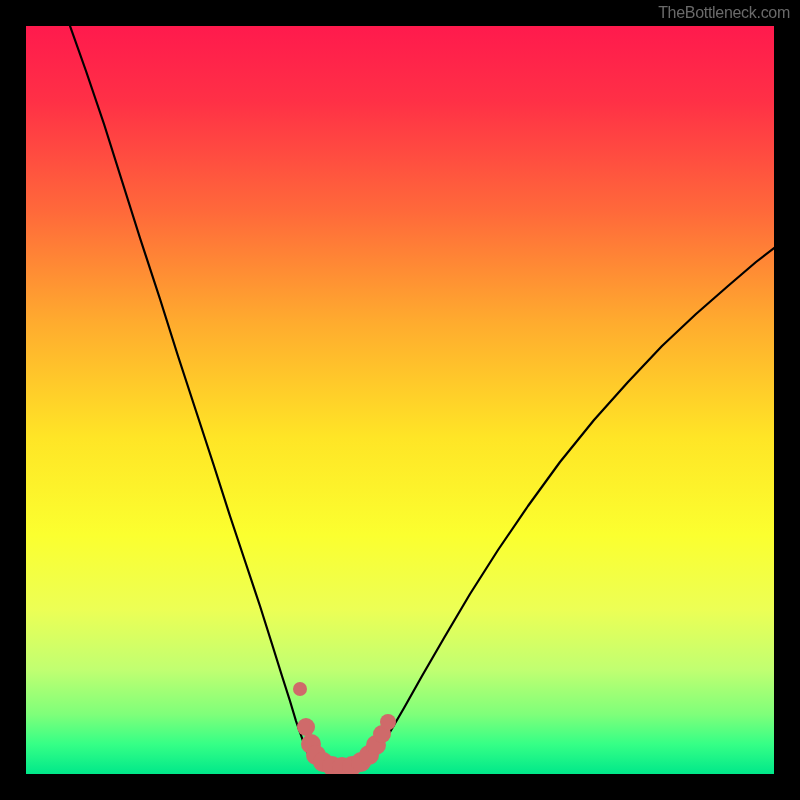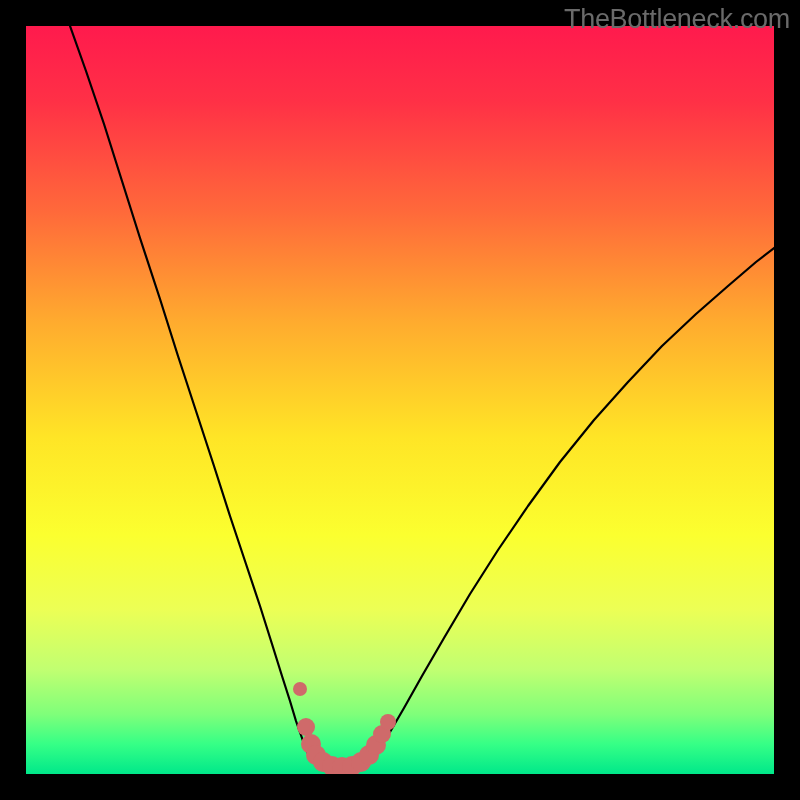--- a/index.html
+++ b/index.html
@@ -25,21 +25,21 @@
     left: 26px;
     width: 748px;
     height: 748px;
     overflow: hidden;
   }
   .watermark {
     position: absolute;
     top: 4px;
     right: 10px;
     color: #6a6a6a;
-    font-size: 27px;
+    font-size: 16px;
     font-weight: 500;
     letter-spacing: -0.3px;
     z-index: 10;
     text-align: center;
   }
   svg {
     display: block;
   }
 </style>
 </head>

